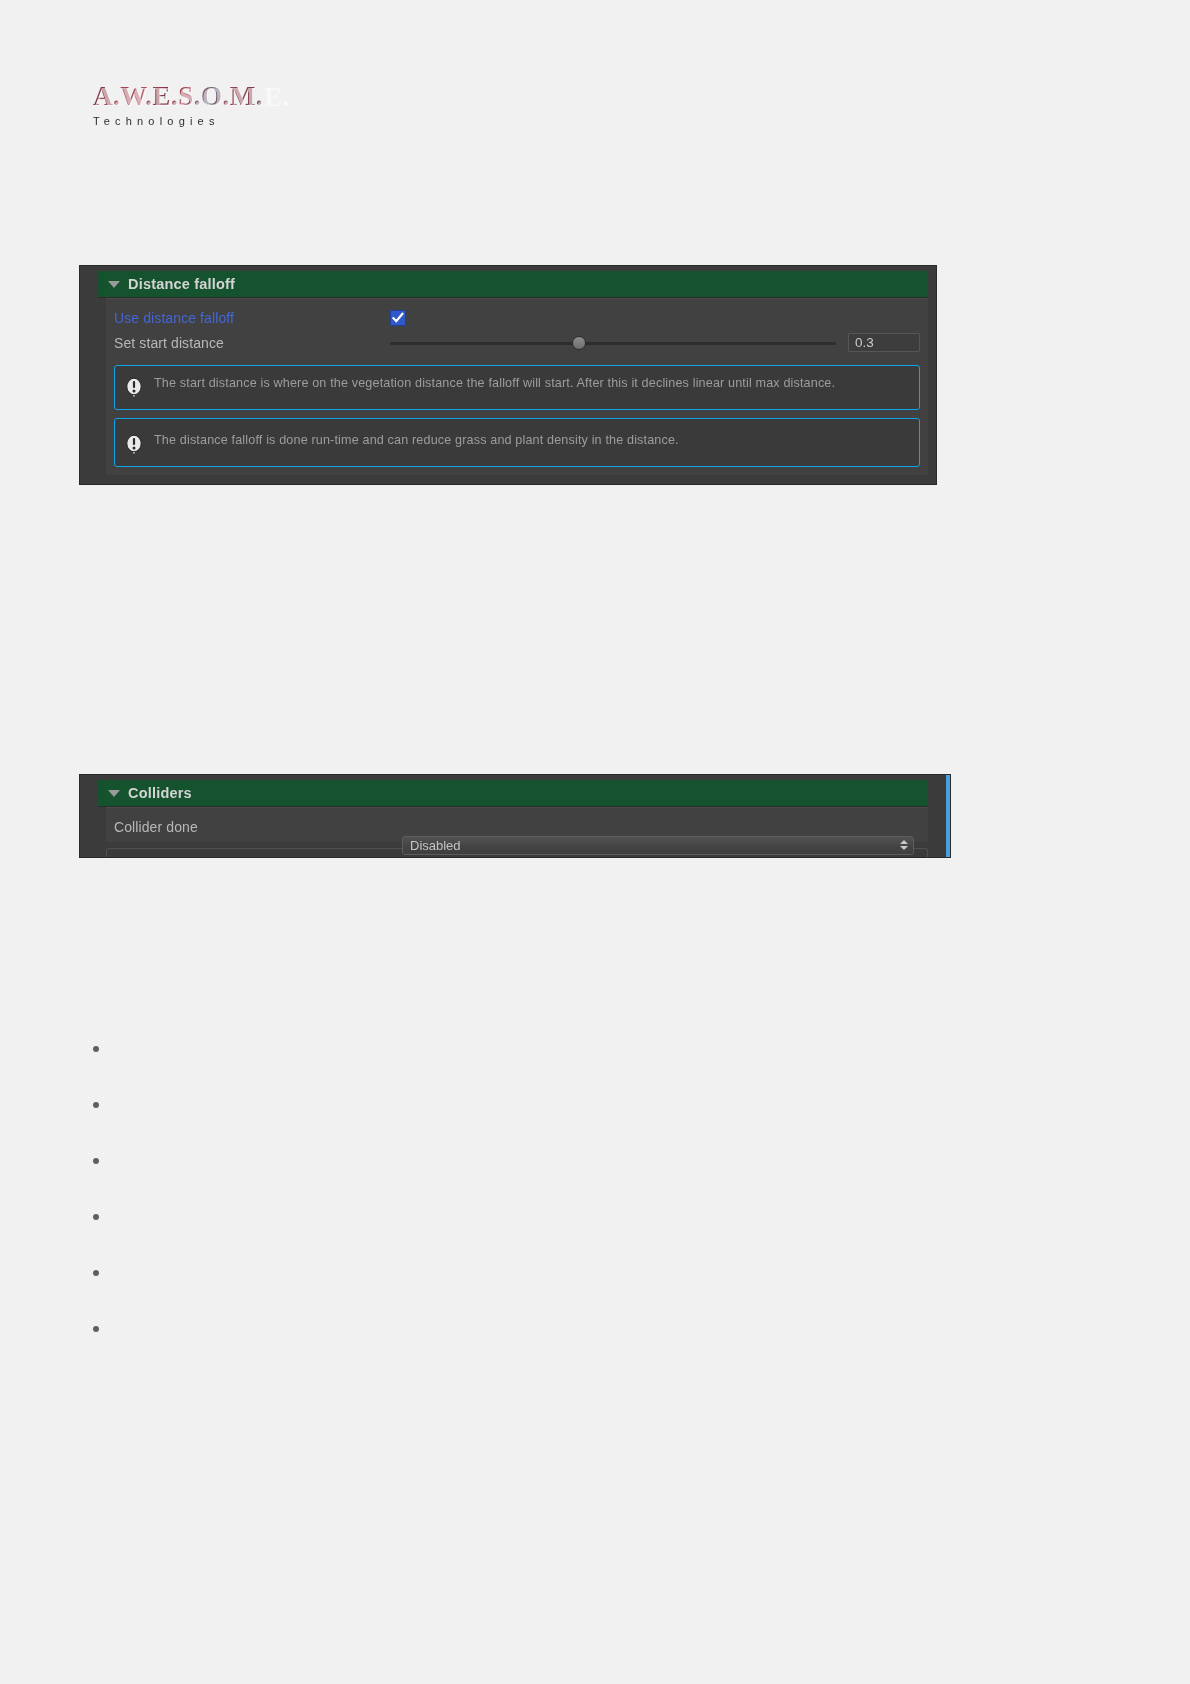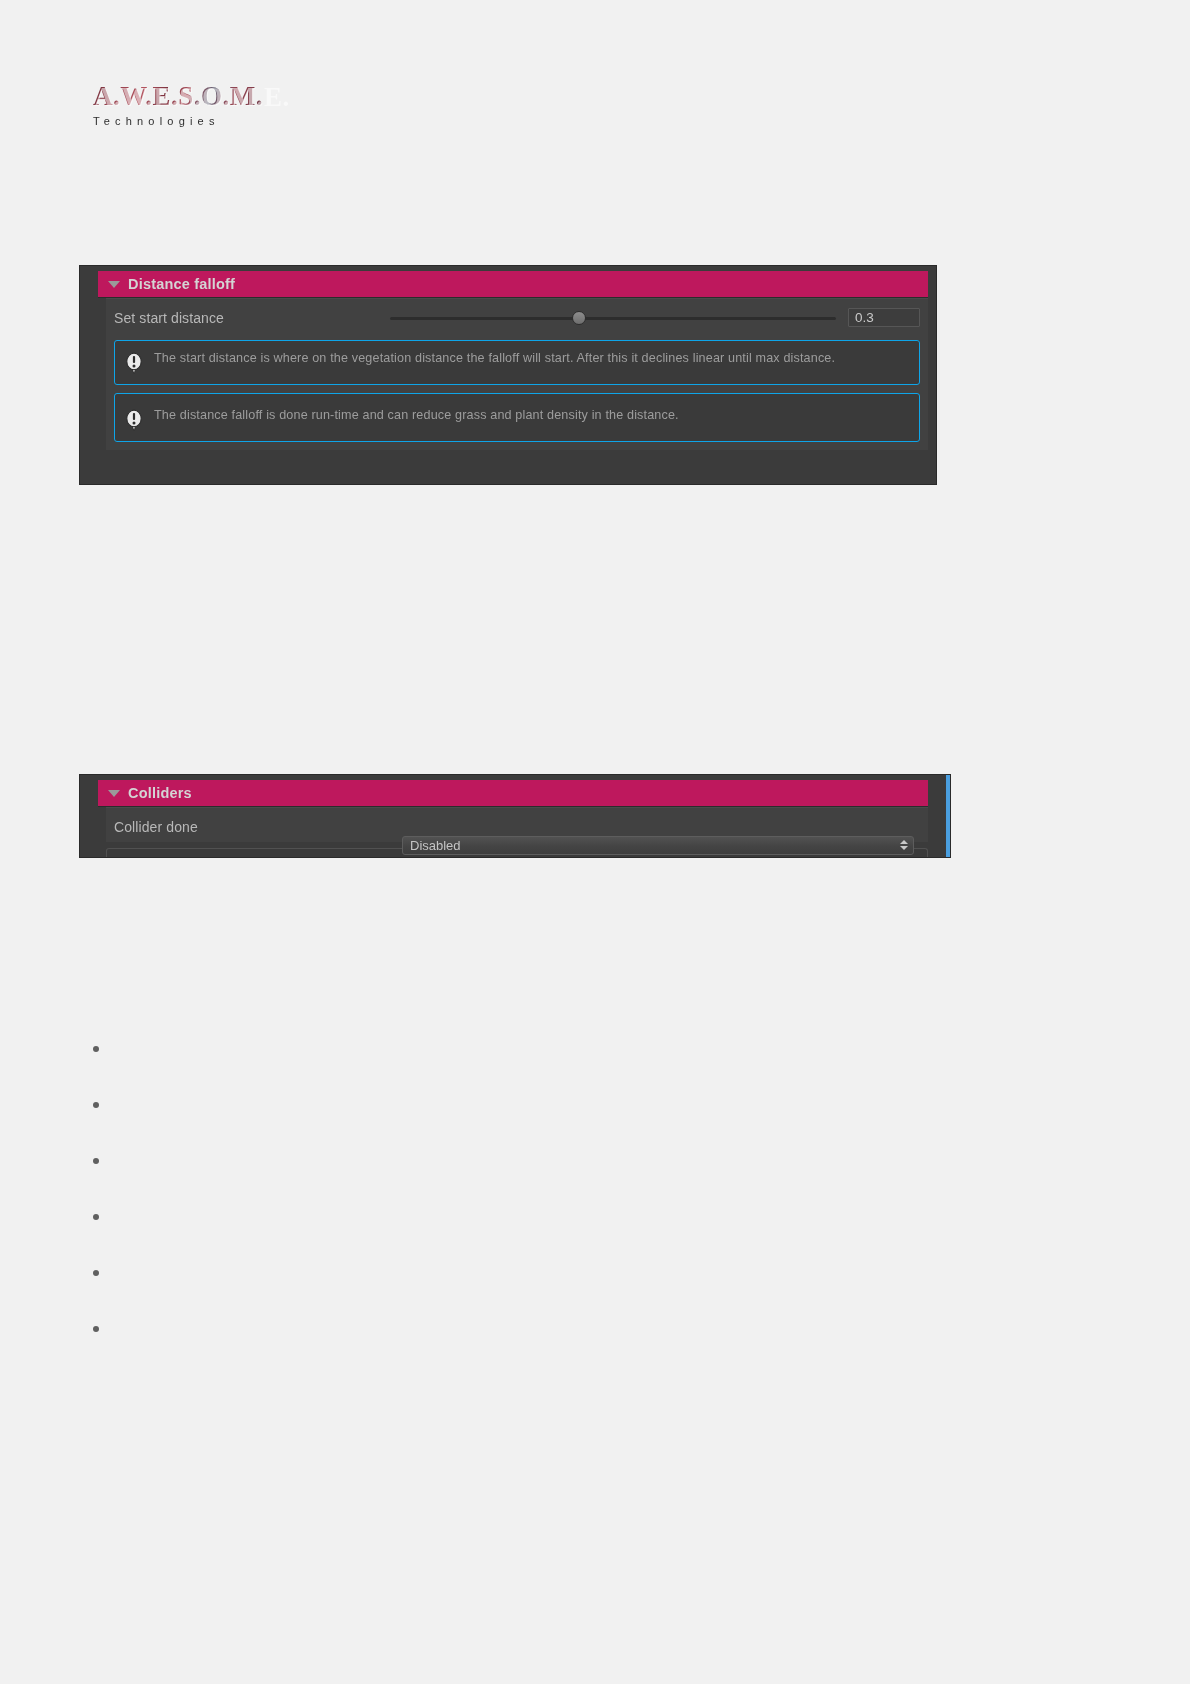--- a/index.html
+++ b/index.html
@@ -57,21 +57,21 @@
   }
   .inspector-inner {
     padding: 0 0 8px 0;
   }
 
   
   .foldout {
     display: flex;
     align-items: center;
     height: 26px;
-    background: #be185d;
+    background: #14532d;
     padding-left: 10px;
     border-bottom: 1px solid #2c2c2c;
     margin: 5px 8px 0 18px;
   }
   .foldout-arrow {
     width: 0; height: 0;
     border-left: 6px solid transparent;
     border-right: 6px solid transparent;
     border-top: 7px solid #9a9a9a;
     margin-right: 8px;
@@ -270,20 +270,28 @@
 <div class="inspector" style="left:79px; top:265px; width:858px; height:220px;">
   <div class="inspector-inner">
 
     <div class="foldout">
       <span class="foldout-arrow"></span>
       <span class="foldout-title">Distance falloff</span>
     </div>
 
     <div class="panel-body">
 
+      <div class="row">
+        <span class="row-label link">Use distance falloff</span>
+        <span class="checkbox">
+          <svg width="12" height="12" viewBox="0 0 12 12">
+            <path d="M1.5 6.2 L4.3 9.2 L10.4 1.8" stroke="#ffffff" stroke-width="2.2" fill="none" stroke-linecap="square"></path>
+          </svg>
+        </span>
+      </div>
 
       <div class="row">
         <span class="row-label">Set start distance</span>
         <span class="slider-wrap">
           <span class="slider-track"></span>
           <span class="slider-knob" style="left: 40%;"></span>
         </span>
         <span class="value-field">0.3</span>
       </div>
 

